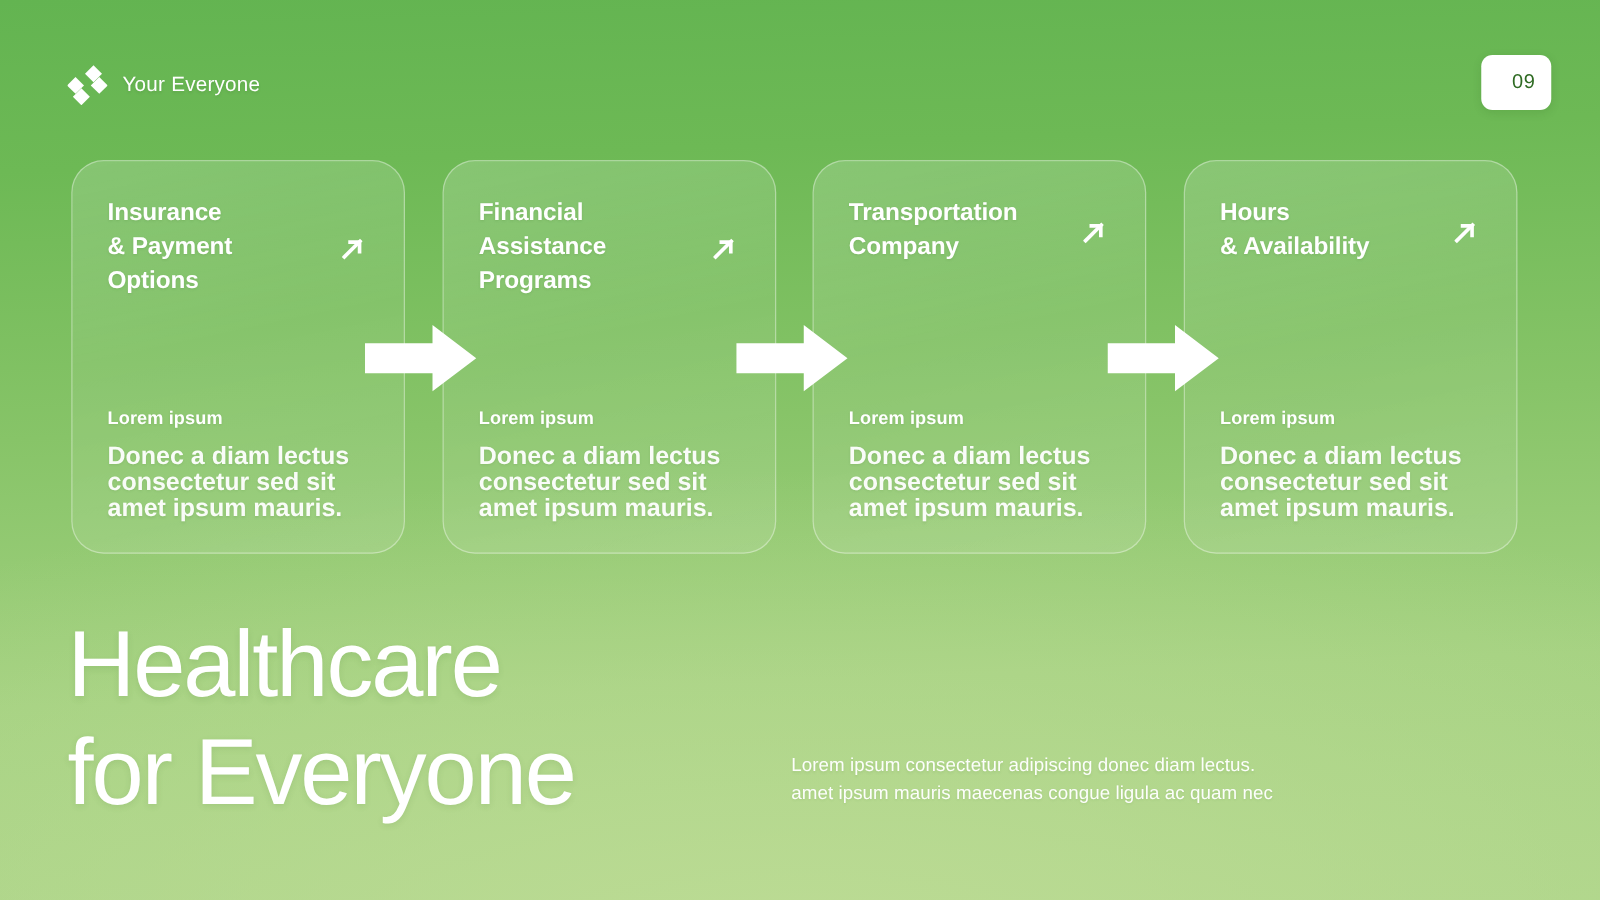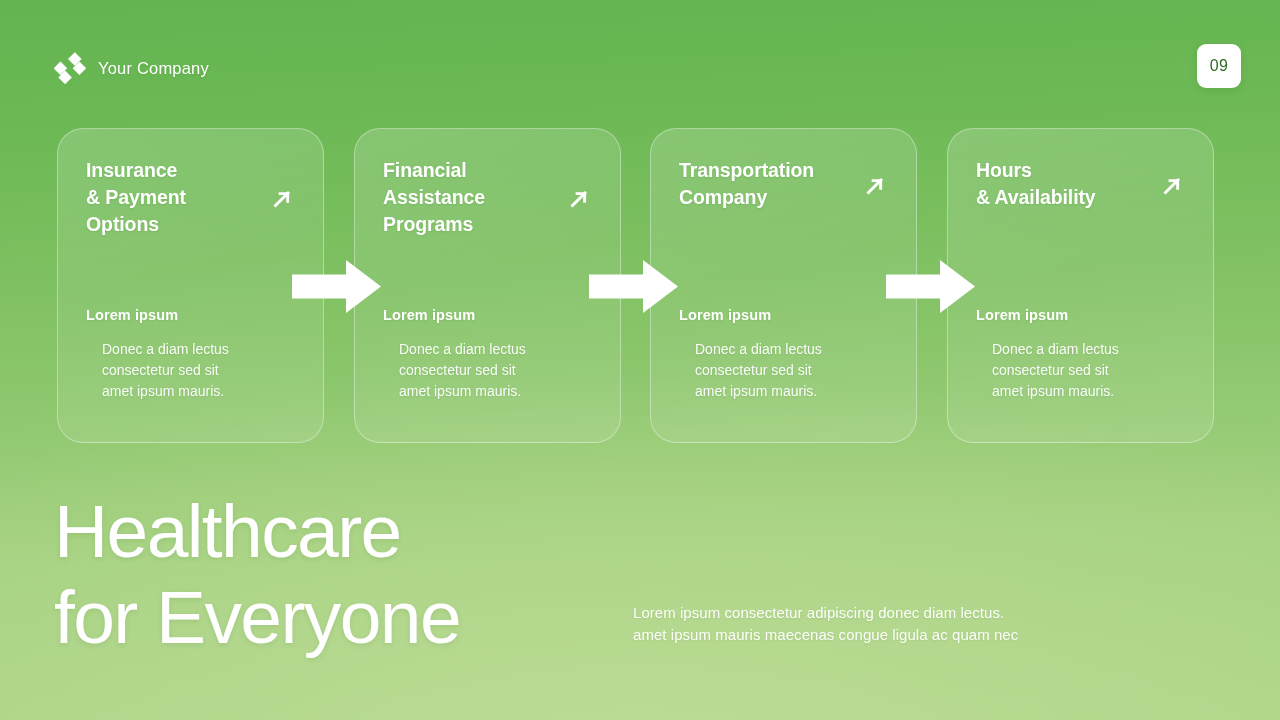--- a/index.html
+++ b/index.html
@@ -59,20 +59,21 @@
     right: 39px;
     top: 44px;
     width: 44px;
     height: 44px;
     background: #ffffff;
     border-radius: 9px;
     display: flex;
     align-items: center;
     justify-content: center;
     box-shadow: 0 2px 7px rgba(45,90,30,0.14);
+    padding-left: 12px;
   }
   #page-badge-text {
     font-size: 16px;
     font-weight: 400;
     color: #2f6b23;
     letter-spacing: 0.4px;
   }
 
   
   #cards {
@@ -130,25 +131,25 @@
   }
   .card-sub {
     font-size: 14.5px;
     font-weight: 700;
     color: #ffffff;
     margin: 0 0 12px 0;
     letter-spacing: 0.1px;
     text-shadow: 0 1px 2px rgba(60,110,45,0.14);
   }
   .card-desc {
-    font-size: 14px;
+    font-size: 20px;
     line-height: 21px;
-    font-weight: 400;
+    font-weight: 700;
     color: rgba(255,255,255,0.95);
-    margin: 16px;
+    margin: 0;
     white-space: pre-line;
     text-shadow: 0 1px 2px rgba(60,110,45,0.12);
   }
 
   
   .connector {
     position: absolute;
     top: 258px;
     width: 90px;
     height: 57px;
@@ -200,21 +201,21 @@
       <span id="brand-logo">
         <svg viewBox="0 0 32 32" width="32" height="32" aria-hidden="true">
           <g fill="#ffffff">
             <rect x="16" y="2.2" width="9.6" height="9.6" transform="rotate(45 20.8 7)"></rect>
             <rect x="1.6" y="11.5" width="9.6" height="9.6" transform="rotate(45 6.4 16.3)"></rect>
             <rect x="20.6" y="11.5" width="9.6" height="9.6" transform="rotate(45 25.4 16.3)"></rect>
             <rect x="6.3" y="20.6" width="9.6" height="9.6" transform="rotate(45 11.1 25.4)"></rect>
           </g>
         </svg>
       </span>
-      <span id="brand-name">Your Company</span>
+      <span id="brand-name">Your Everyone</span>
     </div>
 
     <div id="page-badge">
       <span id="page-badge-text">09</span>
     </div>
 
   </div>
 
   <div id="cards">
 

